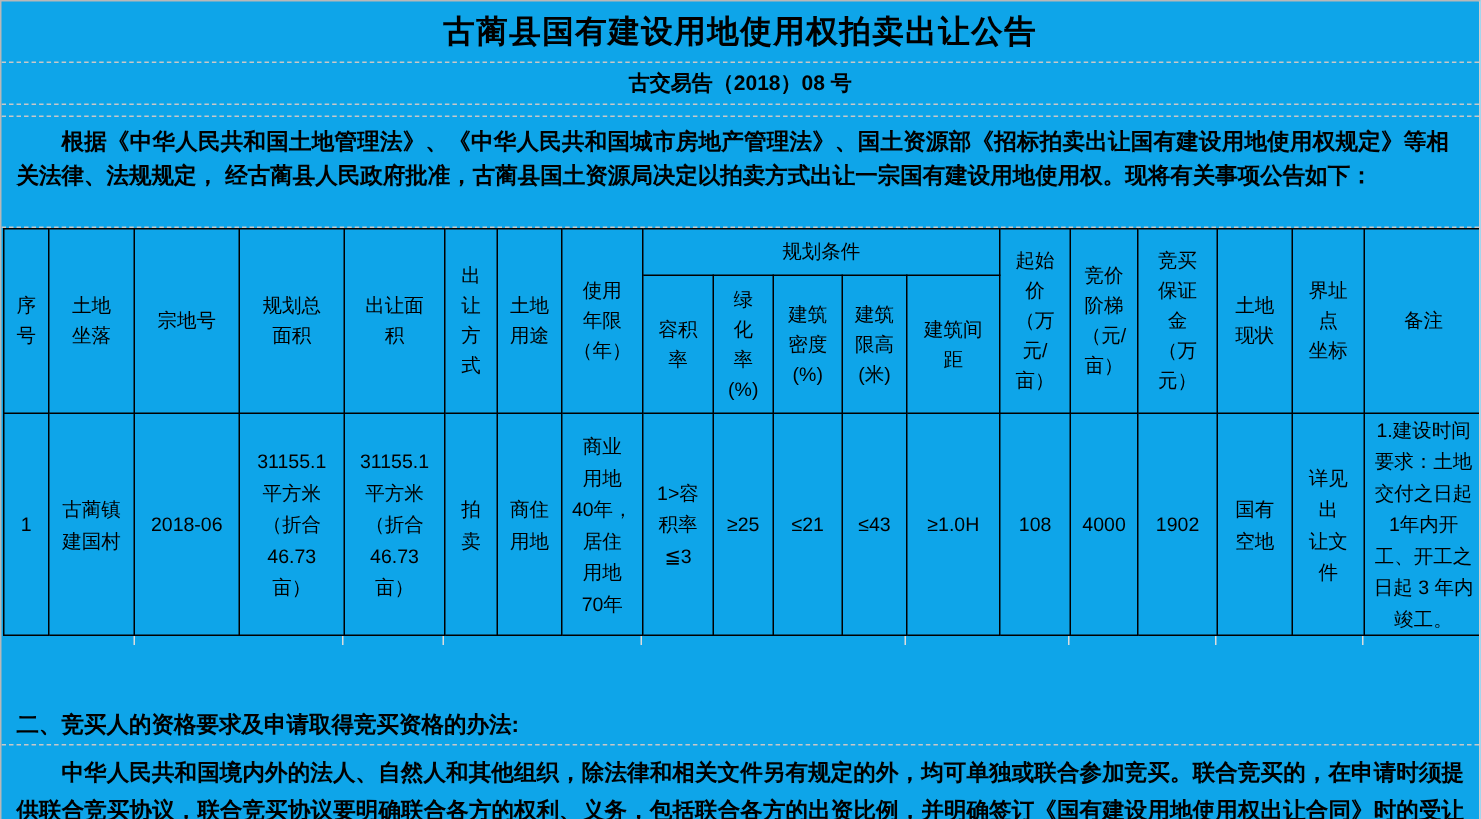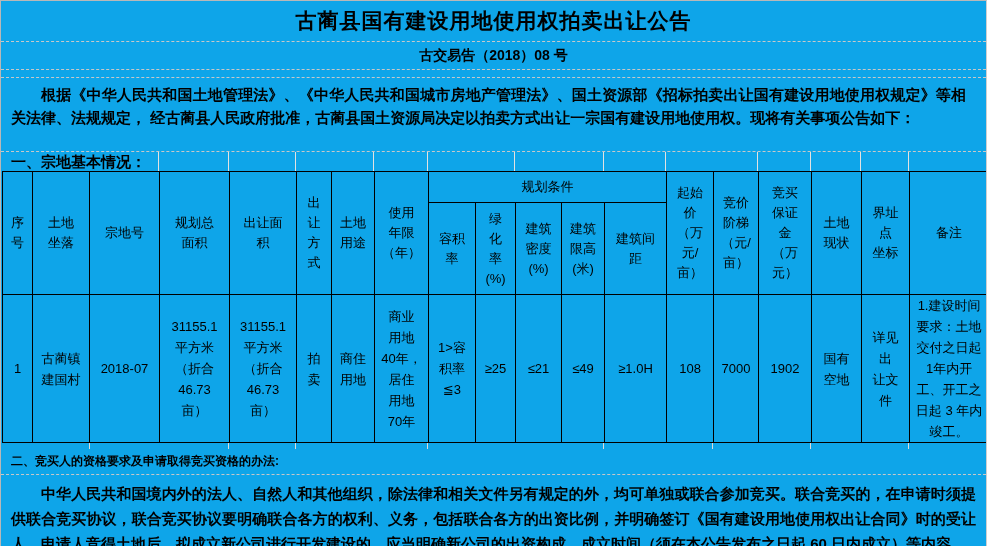--- a/index.html
+++ b/index.html
@@ -80,22 +80,23 @@
       linear-gradient(#dcdcdc,#dcdcdc), linear-gradient(#dcdcdc,#dcdcdc),
       linear-gradient(#dcdcdc,#dcdcdc), linear-gradient(#dcdcdc,#dcdcdc),
       linear-gradient(#dcdcdc,#dcdcdc), linear-gradient(#dcdcdc,#dcdcdc);
     background-repeat: no-repeat;
     background-size: 1px 100%;
     background-position: 88px 0, 227px 0, 294px 0, 426px 0, 602px 0, 711px 0, 809px 0, 907px 0;
   }
   .sec-heading2 {
     height: 26px; line-height: 25px;
     padding: 0 10px;
-    font-size: 12px; font-weight: bold;
-    border-bottom: 1px dashed #c8c8c8;
+    font-size: 15px; font-weight: bold;
+    border-bottom: 1px dashed #c8c8c8;
+    margin-top: 41px;
   }
   .para2 {
     height: 77px;
     padding: 6px 10px 0 10px;
     font-size: 15px; font-weight: bold; line-height: 25px;
     text-align: justify; text-indent: 2em; overflow: hidden;
   }
 </style>
 </head>
 <body>
@@ -103,21 +104,20 @@
 <div class="page">
 
   <div class="title-row">古蔺县国有建设用地使用权拍卖出让公告</div>
 
   <div class="subtitle-row">古交易告（2018）08 号</div>
 
   <div class="spacer-row"></div>
 
   <div class="para1">根据《中华人民共和国土地管理法》、《中华人民共和国城市房地产管理法》、国土资源部《招标拍卖出让国有建设用地使用权规定》等相关法律、法规规定， 经古蔺县人民政府批准，古蔺县国土资源局决定以拍卖方式出让一宗国有建设用地使用权。现将有关事项公告如下：</div>
 
-  <div class="sec-heading1">一、宗地基本情况：</div>
 
   <table class="parcel">
     <colgroup>
       <col style="width:30px">
         <col style="width:57px">
         <col style="width:70px">
       <col style="width:70px">
         <col style="width:67px">
         <col style="width:35px">
       <col style="width:43px">
@@ -189,21 +189,21 @@
       <td>建筑
 限高
 (米)</td>
       <td>建筑间
 距</td>
     </tr>
     <tr class="row-data">
       <td>1</td>
       <td>古蔺镇
 建国村</td>
-      <td>2018-07</td>
+      <td>2018-06</td>
       <td>31155.1
 平方米
 （折合
 46.73
 亩）</td>
       <td>31155.1
 平方米
 （折合
 46.73
 亩）</td>
@@ -215,24 +215,24 @@
 用地
 40年，
 居住
 用地
 70年</td>
       <td>1&gt;容
 积率
 ≦3</td>
       <td>≥25</td>
       <td>≤21</td>
-      <td>≤49</td>
+      <td>≤43</td>
       <td>≥1.0H</td>
       <td>108</td>
-      <td>7000</td>
+      <td>4000</td>
       <td>1902</td>
       <td>国有
 空地</td>
       <td>详见
 出
 让文
 件</td>
       <td class="remarks">1.建设时间
 要求：土地
 交付之日起

